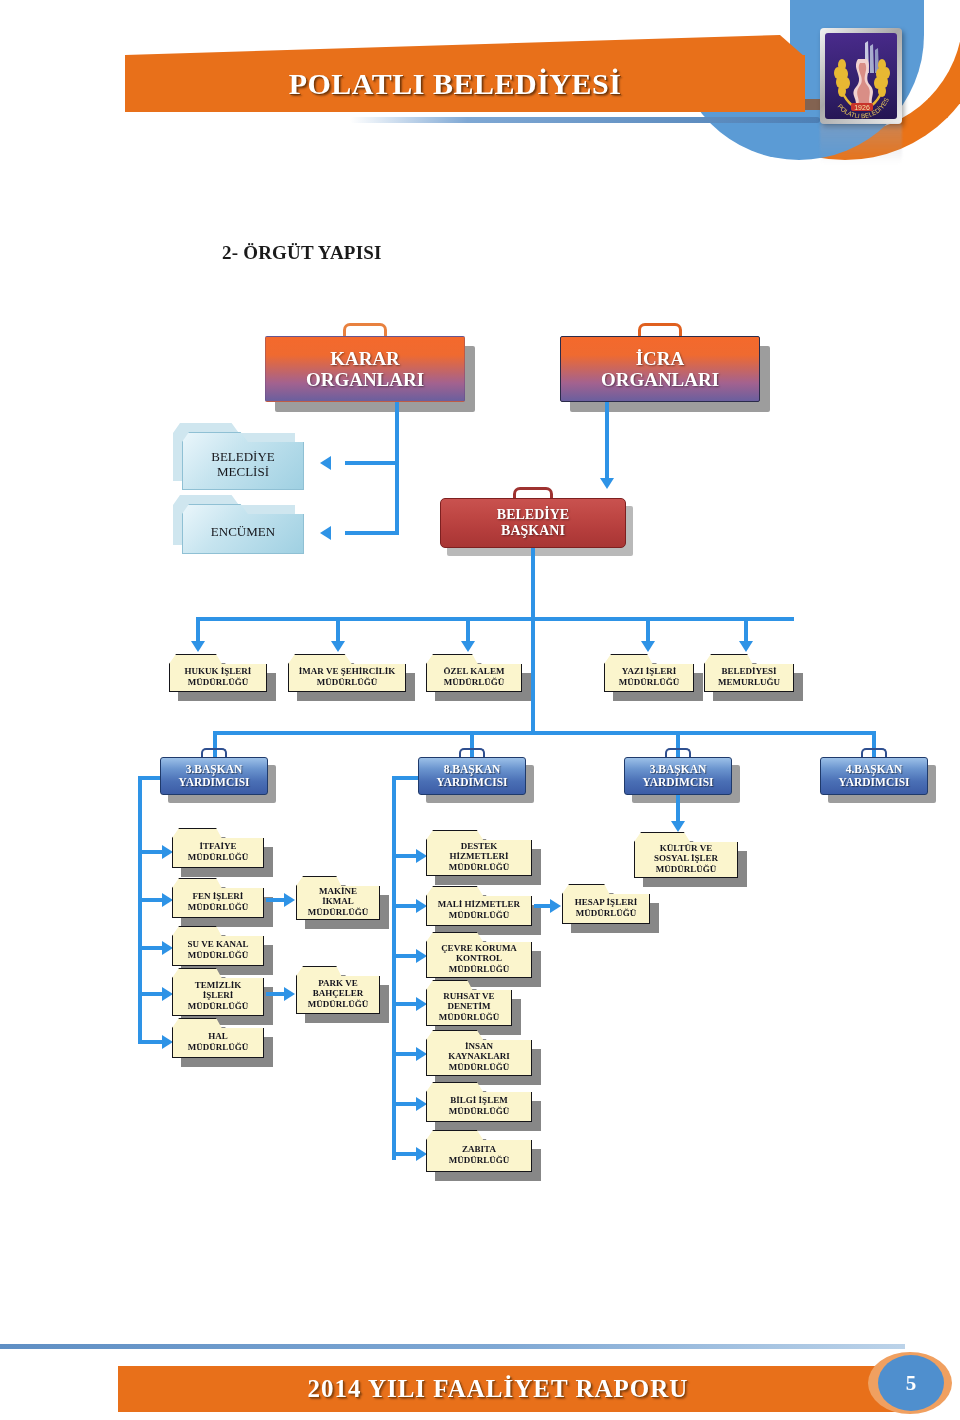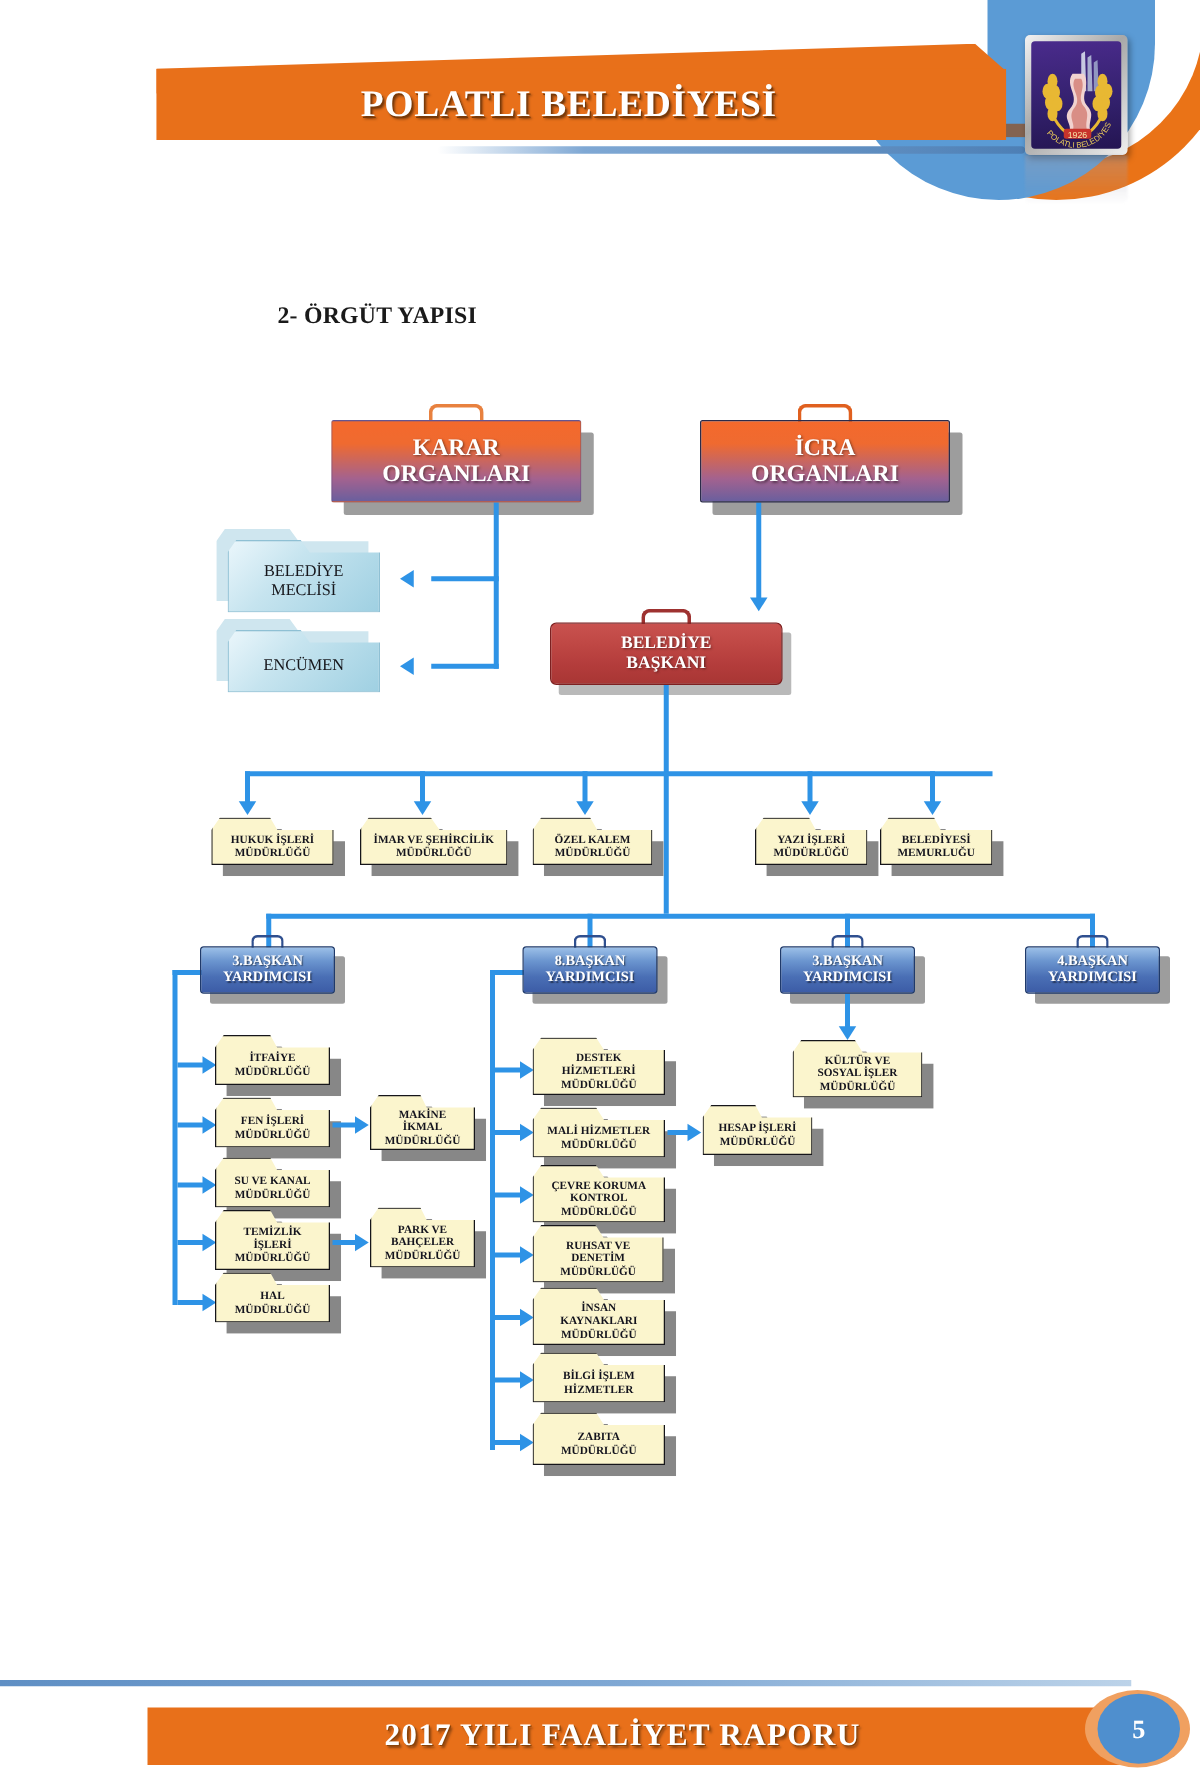--- a/index.html
+++ b/index.html
@@ -489,39 +489,39 @@
     <div class="lbl" style="font-size:9px;">MALİ HİZMETLER
 MÜDÜRLÜĞÜ</div>
   </div>
   <div class="node folder" style="left:426px;top:932px;width:106px;height:46px;">
     <div class="fshadow"></div>
       <div class="fbody"></div>
     <div class="lbl" style="font-size:9px;">ÇEVRE KORUMA
 KONTROL
 MÜDÜRLÜĞÜ</div>
   </div>
-  <div class="node folder" style="left:426px;top:980px;width:105px;height:46px;">
+  <div class="node folder" style="left:426px;top:980px;width:86px;height:46px;">
     <div class="fshadow"></div>
       <div class="fbody"></div>
     <div class="lbl" style="font-size:9px;">RUHSAT VE
 DENETİM
 MÜDÜRLÜĞÜ</div>
   </div>
   <div class="node folder" style="left:426px;top:1030px;width:106px;height:46px;">
     <div class="fshadow"></div>
       <div class="fbody"></div>
     <div class="lbl" style="font-size:9px;">İNSAN
 KAYNAKLARI
 MÜDÜRLÜĞÜ</div>
   </div>
   <div class="node folder" style="left:426px;top:1082px;width:106px;height:40px;">
     <div class="fshadow"></div>
       <div class="fbody"></div>
     <div class="lbl" style="font-size:9px;">BİLGİ İŞLEM
-HİZMETLER</div>
+MÜDÜRLÜĞÜ</div>
   </div>
   <div class="node folder" style="left:426px;top:1130px;width:106px;height:42px;">
     <div class="fshadow"></div>
       <div class="fbody"></div>
     <div class="lbl" style="font-size:9px;">ZABITA
 MÜDÜRLÜĞÜ</div>
   </div>
 
   <div class="ln" style="left:534px;top:904px;width:18px;height:4px;"></div>
   <div class="arrow-right" style="left:550px;top:899px;"></div>
@@ -538,18 +538,18 @@
     <div class="fshadow"></div>
       <div class="fbody"></div>
     <div class="lbl" style="font-size:9px;">KÜLTÜR VE
 SOSYAL İŞLER
 MÜDÜRLÜĞÜ</div>
   </div>
 
   <div class="ftr">
     <div class="ftr-line"></div>
     <div class="ftr-bar"></div>
-    <div class="ftr-title">2017  YILI  FAALİYET  RAPORU</div>
+    <div class="ftr-title">2014  YILI  FAALİYET  RAPORU</div>
     <div class="pg-ring"></div>
     <div class="pg-circle">5</div>
   </div>
 
 </div>
 
 </body></html>

